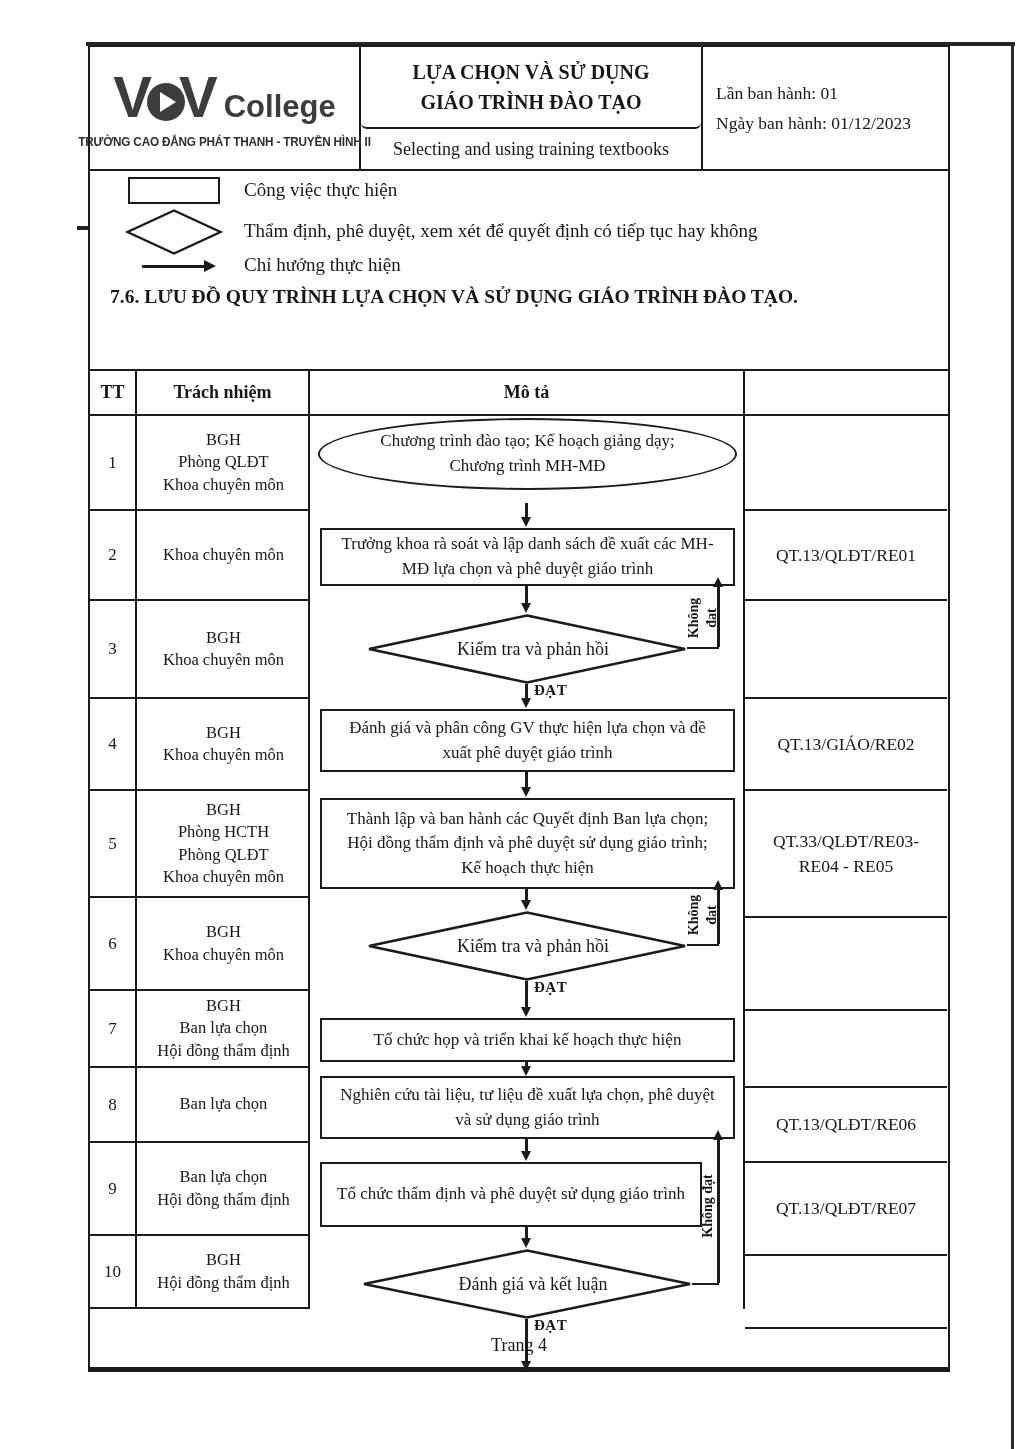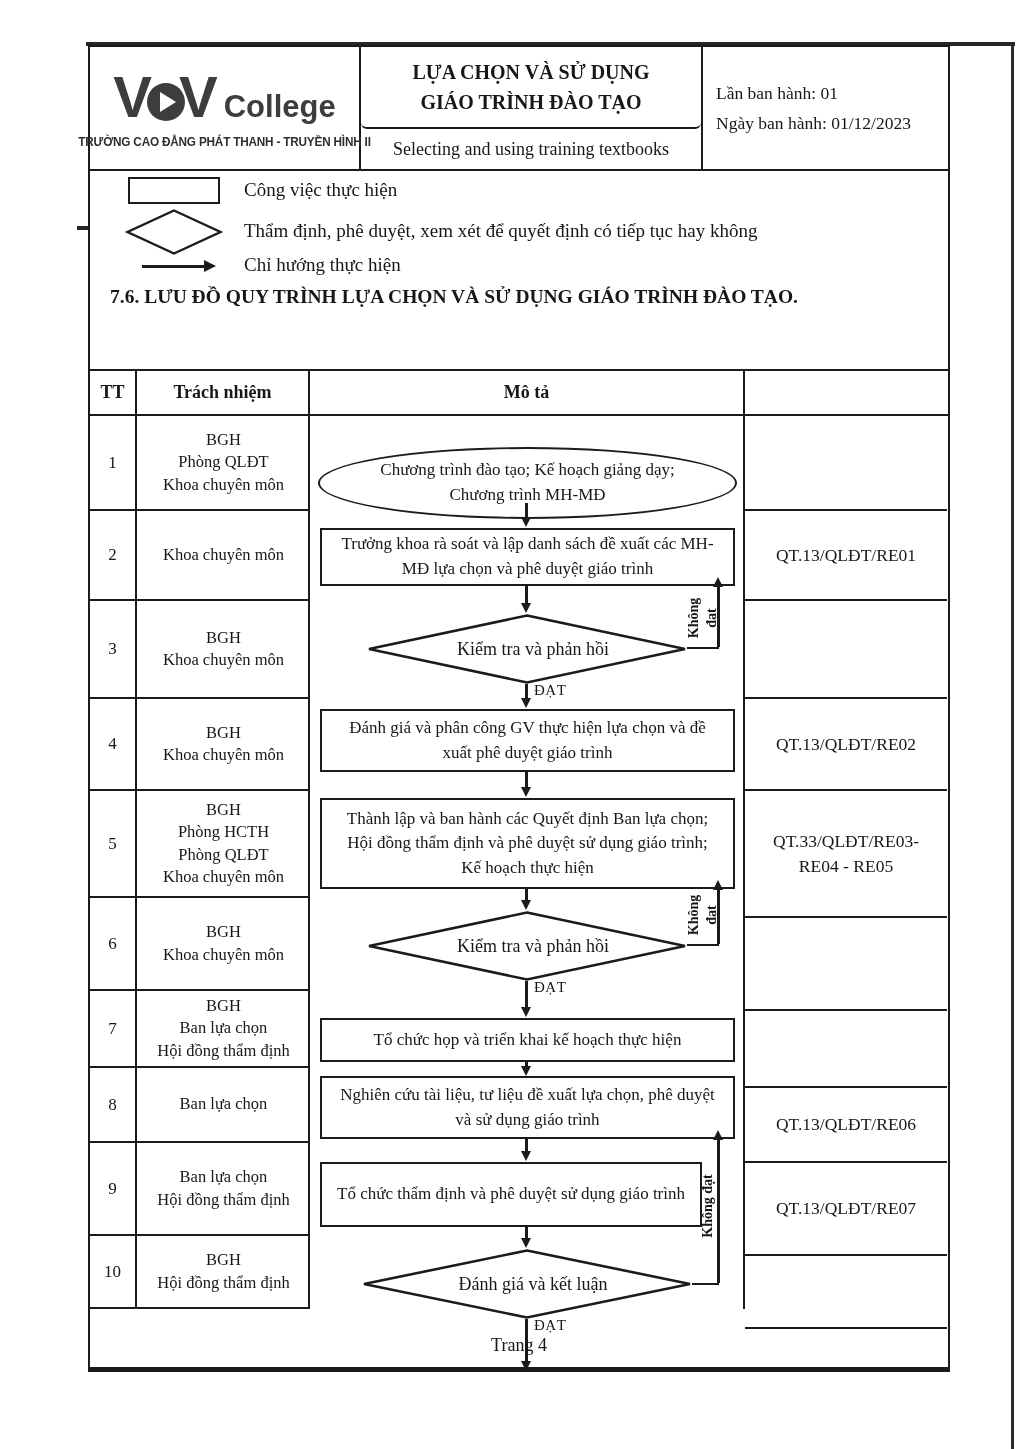--- a/index.html
+++ b/index.html
@@ -66,21 +66,21 @@
   .eshape{position:absolute;border:2.8px solid #1b1b1d;border-radius:50%;display:flex;align-items:center;justify-content:center;text-align:center;font-size:17px;line-height:1.45;padding:0 34px;box-sizing:border-box;background:#fff;}
   .rshape{position:absolute;border:2.8px solid #1b1b1d;display:flex;align-items:center;justify-content:center;text-align:center;font-size:17px;line-height:1.45;padding:0 14px;box-sizing:border-box;background:#fff;}
   .dshape{position:absolute;}
   .dshape svg{position:absolute;left:0;top:0;width:100%;height:100%;}
   .dlabel{position:absolute;left:6px;top:0;width:100%;height:100%;display:flex;align-items:center;justify-content:center;font-size:18px;}
   .arrow-down{position:absolute;width:2.5px;background:#1b1b1d;}
   .arrow-down::after{content:"";position:absolute;left:50%;transform:translateX(-50%);bottom:-9.5px;border-left:5.8px solid transparent;border-right:5.8px solid transparent;border-top:10px solid #1b1b1d;}
   .arrow-up{position:absolute;width:2.5px;background:#1b1b1d;}
   .arrow-up::before{content:"";position:absolute;left:50%;transform:translateX(-50%);top:-9.5px;border-left:5.8px solid transparent;border-right:5.8px solid transparent;border-bottom:10px solid #1b1b1d;}
   .hline{position:absolute;height:2.5px;background:#1b1b1d;}
-  .pass-label{position:absolute;font-weight:normal;font-size:15px;letter-spacing:0.5px;}
+  .pass-label{position:absolute;font-weight:bold;font-size:15px;letter-spacing:0.5px;}
   .fail-label{position:absolute;font-weight:bold;font-size:14px;line-height:1.25;text-align:center;transform:rotate(-90deg);}
 
   .footer{position:absolute;left:0;right:0;top:1288px;text-align:center;font-size:18px;}
 </style>
 </head>
 <body>
 
 <div class="scan-top"></div>
 <div class="scan-right"></div>
 <div class="scan-tick"></div>
@@ -180,33 +180,33 @@
           <div class="ltt">10</div>
           <div class="lresp pre">BGH
 Hội đồng thẩm định</div>
         </div>
     </div>
 
     <div class="formcol">
       <div class="frow pre" style="height:95px"></div>
       <div class="frow pre" style="height:90px">QT.13/QLĐT/RE01</div>
       <div class="frow pre" style="height:98px"></div>
-      <div class="frow pre" style="height:92px">QT.13/QLĐT/RE02</div>
+      <div class="frow pre" style="height:92px">QT.13/GIÁO/RE02</div>
       <div class="frow pre" style="height:127px">QT.33/QLĐT/RE03-
 RE04 - RE05</div>
       <div class="frow pre" style="height:93px"></div>
       <div class="frow pre" style="height:77px"></div>
       <div class="frow pre" style="height:75px">QT.13/QLĐT/RE06</div>
       <div class="frow pre" style="height:93px">QT.13/QLĐT/RE07</div>
       <div class="frow pre" style="height:73px"></div>
     </div>
 
     <div class="desccol">
 
-      <div class="eshape" style="left:8px;top:31px;width:419px;height:72px;">Chương trình đào tạo; Kế hoạch giảng dạy; Chương trình MH-MĐ</div>
+      <div class="eshape" style="left:8px;top:2px;width:419px;height:72px;">Chương trình đào tạo; Kế hoạch giảng dạy; Chương trình MH-MĐ</div>
       <div class="arrow-down" style="left:215px;top:87px;height:14px;"></div>
 
       <div class="rshape" style="left:10px;top:112px;width:415px;height:58px;">Trưởng khoa rà soát và lập danh sách đề xuất các MH-MĐ lựa chọn và phê duyệt giáo trình</div>
       <div class="arrow-down" style="left:215px;top:170px;height:17px;"></div>
 
       <div class="dshape" style="left:57px;top:198px;width:320px;height:70px;">
         <svg viewBox="0 0 320 70" preserveAspectRatio="none">
             <polygon points="160,1.5 318,35 160,68.5 2,35" fill="#fff" stroke="#1b1b1d" stroke-width="2.6" vector-effect="non-scaling-stroke"></polygon>
           </svg>
         <div class="dlabel">Kiểm tra và phản hồi</div>

